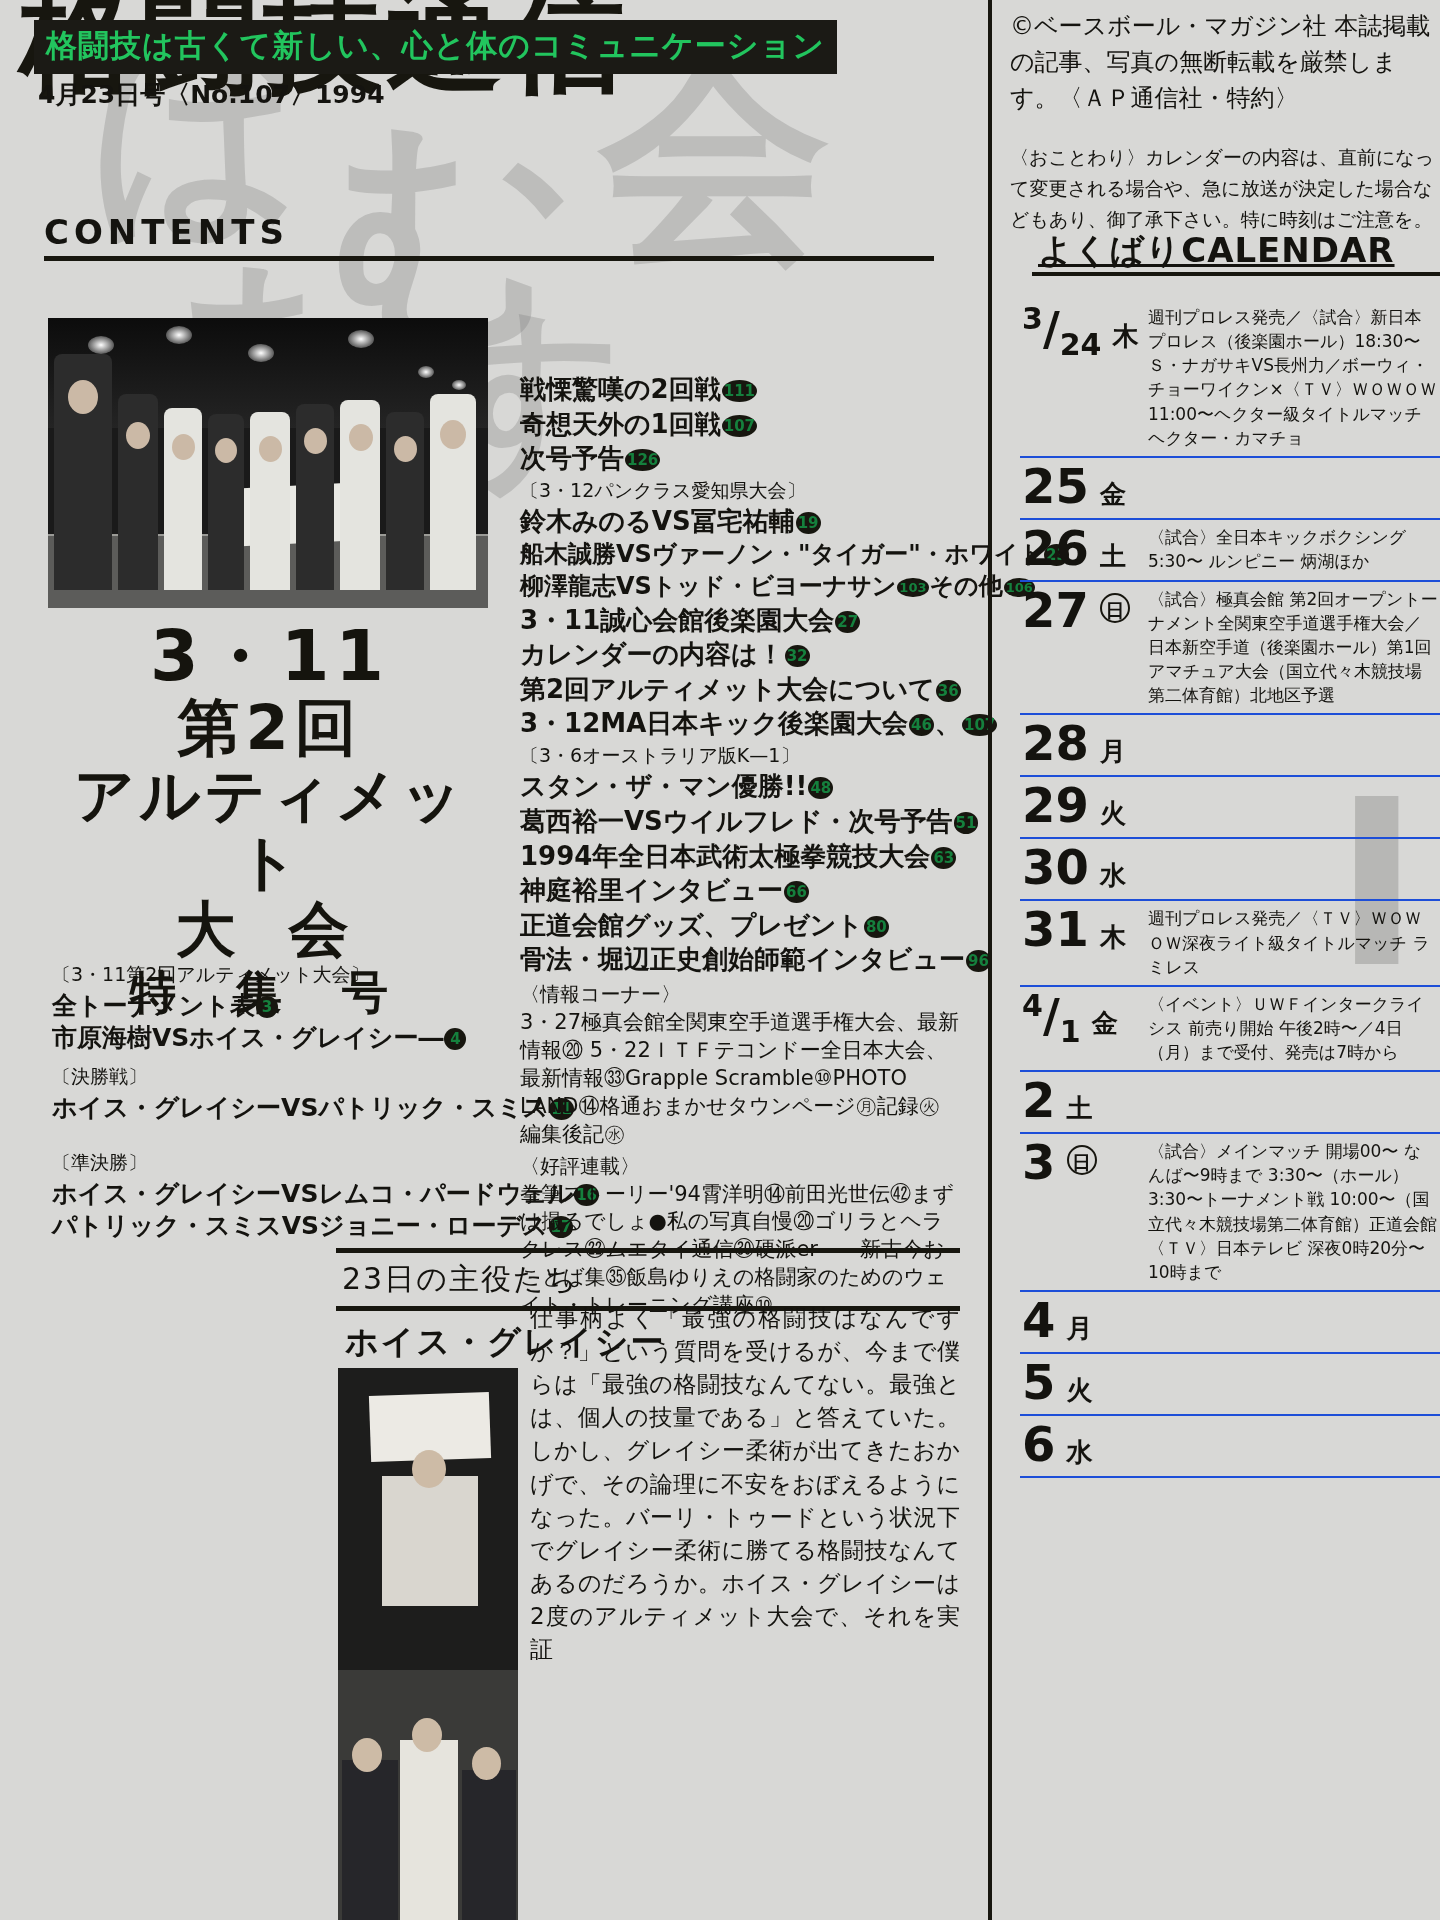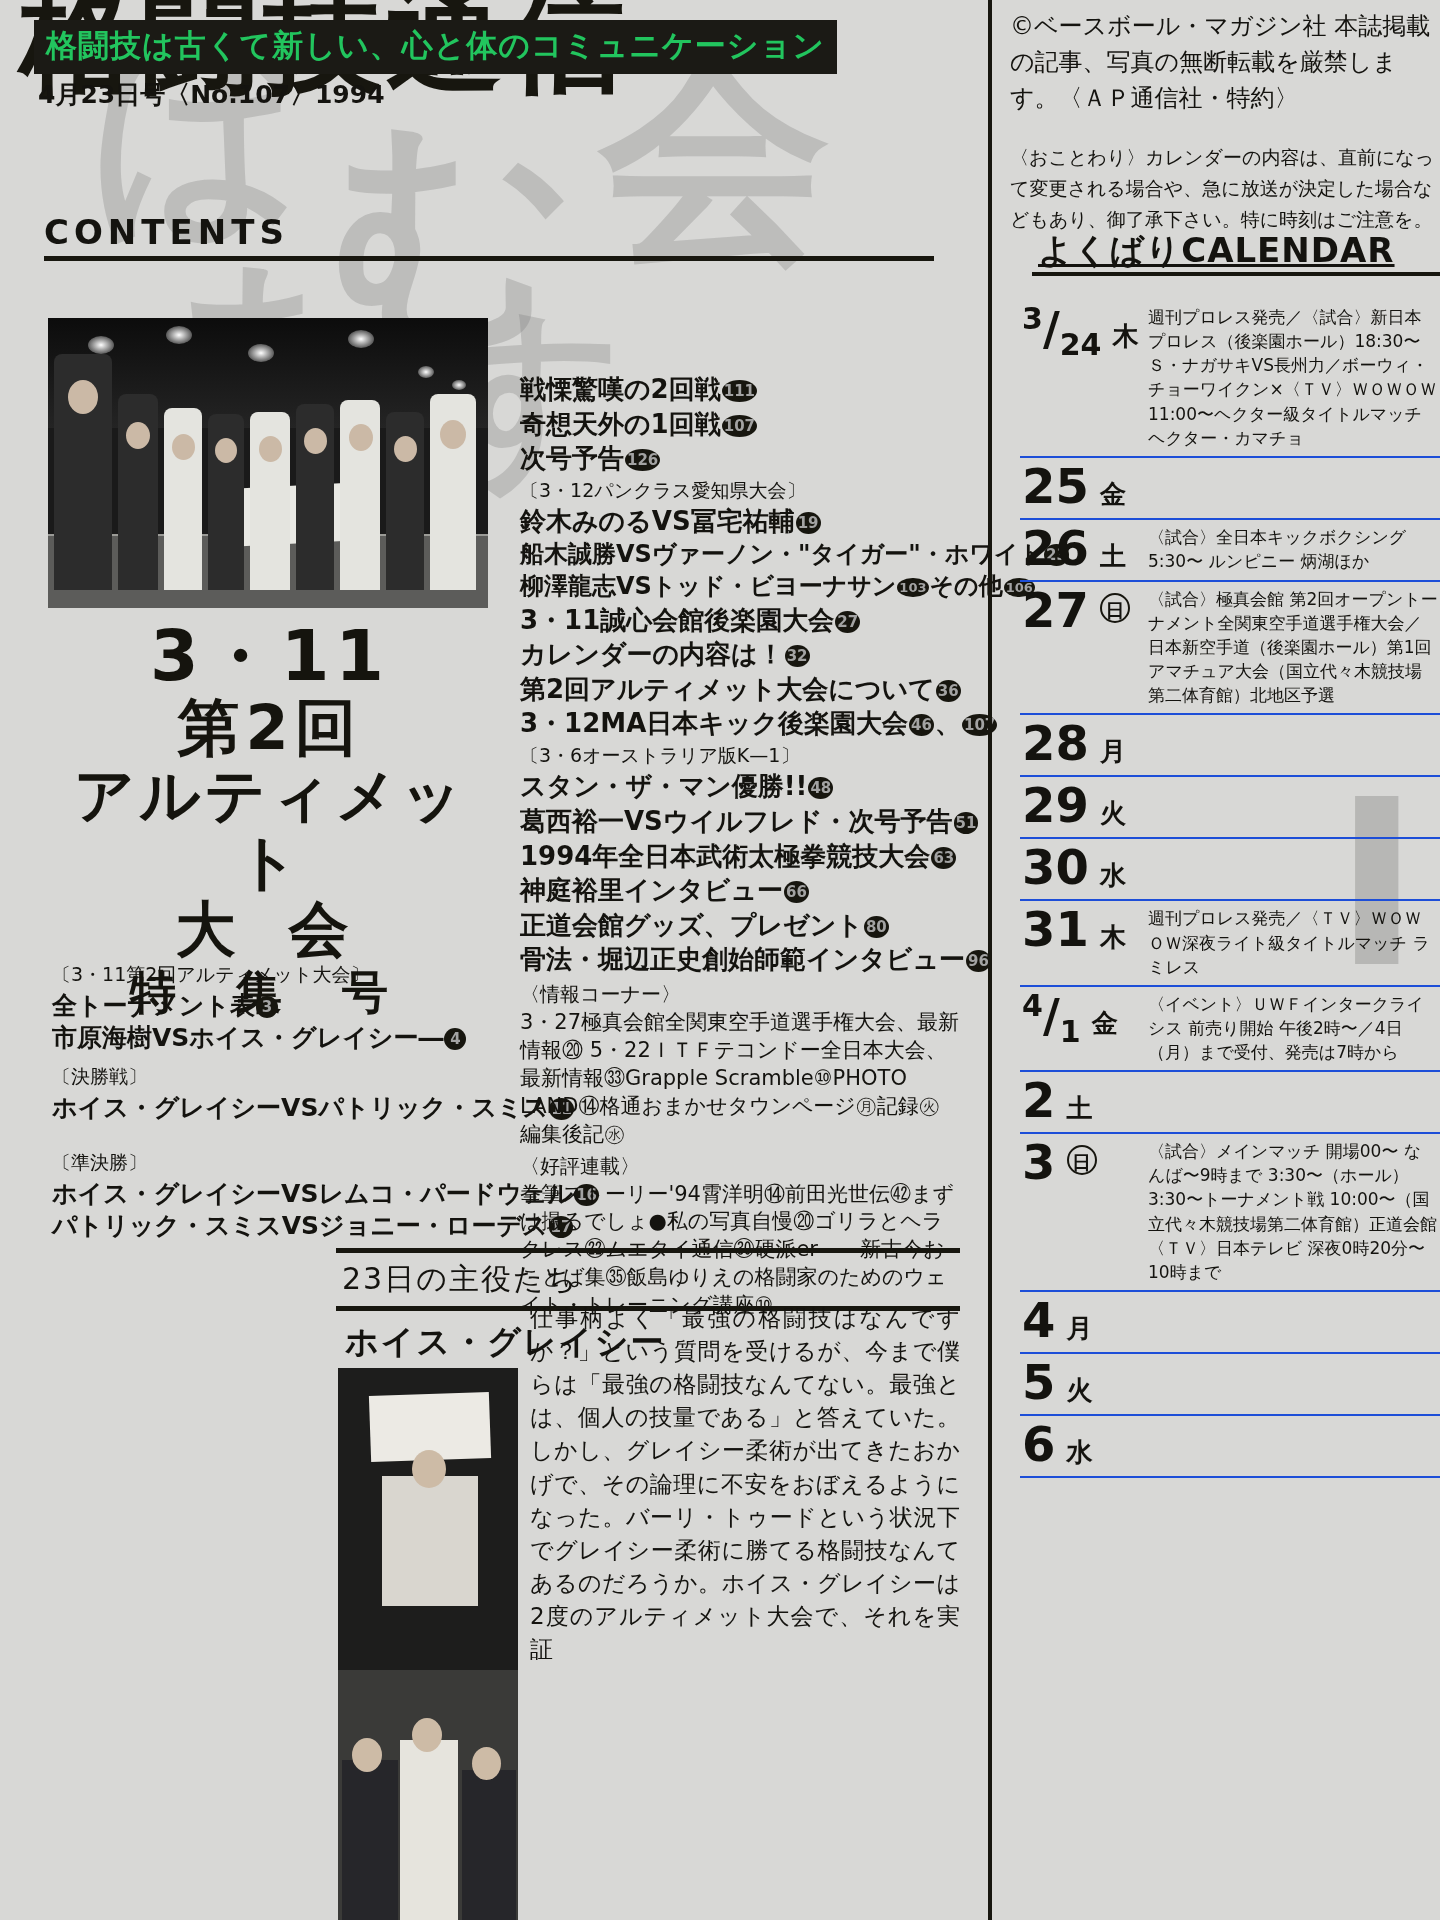--- a/index.html
+++ b/index.html
@@ -96,21 +96,21 @@
   
   .rlist { position:absolute; left:520px; top:372px; width:440px; }
   .rl-row { font-size:26px; font-weight:bold; line-height:1.33; letter-spacing:0px; white-space:nowrap; }
   .rl-row.small { font-size:24px; }
   .rl-sec { font-size:19px; line-height:1.5; }
   .rl-sec2 { font-size:20px; line-height:1.5; margin-top:2px; }
   .rl-para { font-size:21px; line-height:1.33; letter-spacing:0px; }
 
   .num {
     display:inline-block; min-width:22px; height:22px; line-height:22px;
-    border-radius:50%; background:#17160f; color:#a3a3a3;
+    border-radius:50%; background:#17160f; color:#15803d;
     font-size:15px; font-weight:bold; text-align:center;
     padding:0 2px; margin:0 1px; vertical-align:2px;
   }
   .num.sm { min-width:19px; height:19px; line-height:19px; font-size:13px; }
 
   
   .stars-band {
     position:absolute; left:336px; top:1248px; width:624px;
     border-top:5px solid #17160f; border-bottom:5px solid #17160f;
     padding:6px 0 6px 6px;

